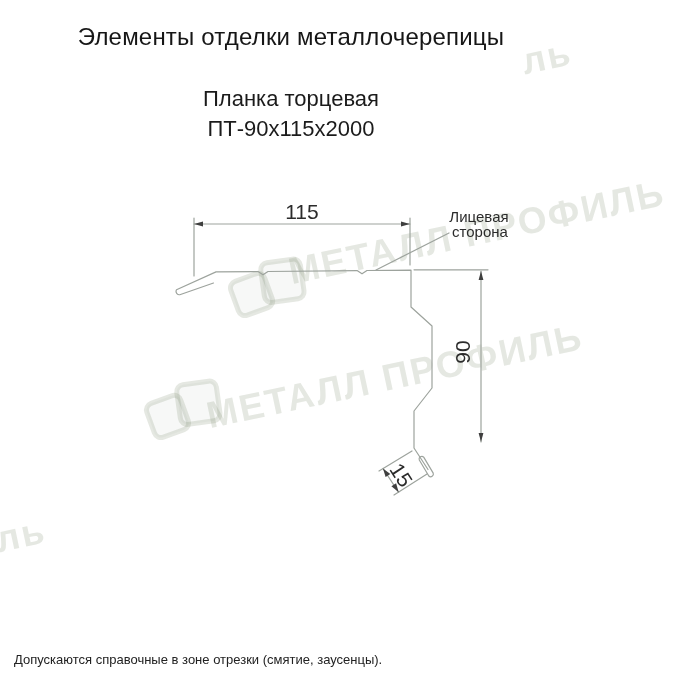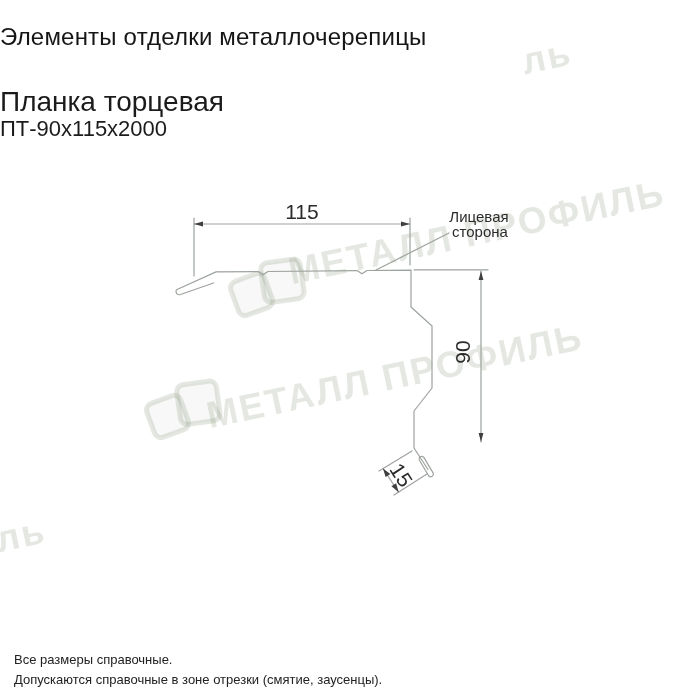--- a/index.html
+++ b/index.html
@@ -1,22 +1,22 @@
 <!DOCTYPE html>
 <html><head>
 <meta charset="utf-8">
 <style>
   html,body{margin:0;padding:0;background:#fff;}
   .canvas{
     position:relative;width:700px;height:700px;background:#ffffff;
     overflow:hidden;font-family:"Liberation Sans", sans-serif;color:#1b1b1b;
   }
-  .hdr{position:absolute;left:0;width:582px;text-align:left;z-index:3;}
+  .hdr{position:absolute;left:0;width:582px;text-align:center;z-index:3;}
   .title{top:23px;font-size:24px;letter-spacing:.2px;color:#161616;}
-  .pname{top:86px;font-size:28px;color:#1b1b1b;}
+  .pname{top:86px;font-size:22px;color:#1b1b1b;}
   .pcode{top:116px;font-size:22px;color:#1b1b1b;}
   .footer{position:absolute;left:14px;top:650px;font-size:13px;line-height:20px;color:#222;z-index:3;}
   .footer div{white-space:nowrap;}
   svg.draw{position:absolute;left:0;top:0;z-index:2;}
   
   .wm{position:absolute;z-index:1;transform-origin:left top;color:rgba(124,140,112,0.20);
       font-weight:bold;font-size:37px;letter-spacing:2px;white-space:nowrap;}
   .wm-rot{transform:rotate(-12deg);}
   .wm-logo{position:absolute;z-index:1;transform-origin:left top;transform:rotate(-12deg);}
   .frag{font-size:37px;}
@@ -103,17 +103,16 @@
       <text x="479" y="221.5" font-size="15">Лицевая</text>
       <text x="480" y="236.5" font-size="15">сторона</text>
     </g>
   </svg>
 
   <div class="hdr title">Элементы отделки металлочерепицы</div>
   <div class="hdr pname">Планка торцевая</div>
   <div class="hdr pcode">ПТ-90х115х2000</div>
 
   <div class="footer">
-    <div>Все размеры справочные.</div>
     <div>Допускаются справочные в зоне отрезки (смятие, заусенцы).</div>
   </div>
 
 </div>
 
 </body></html>

